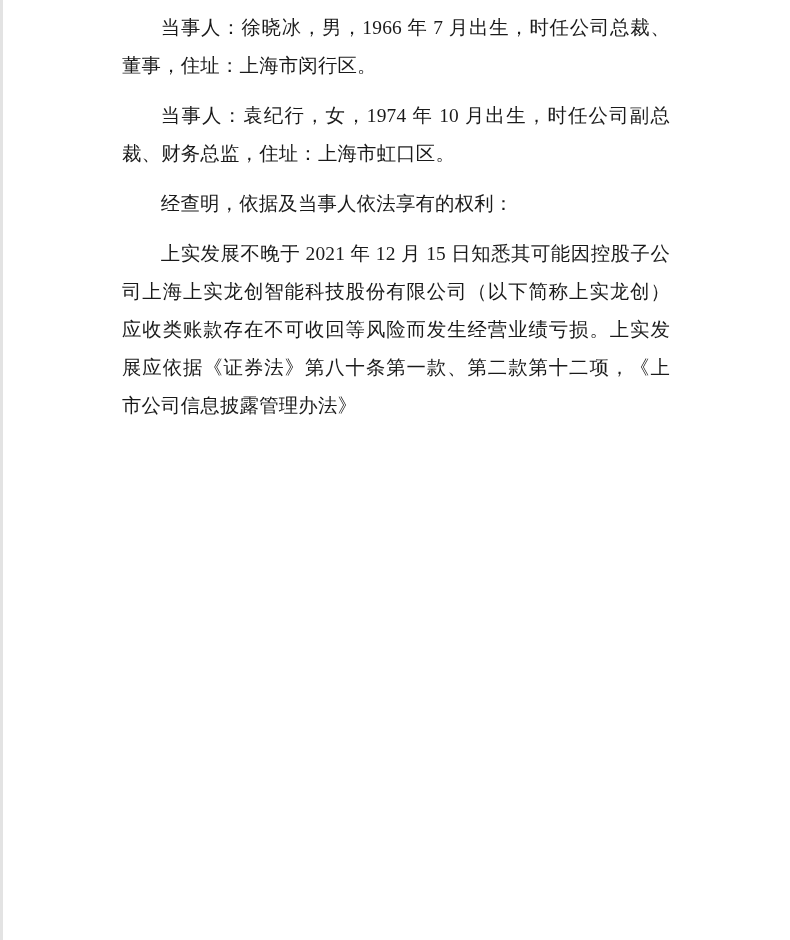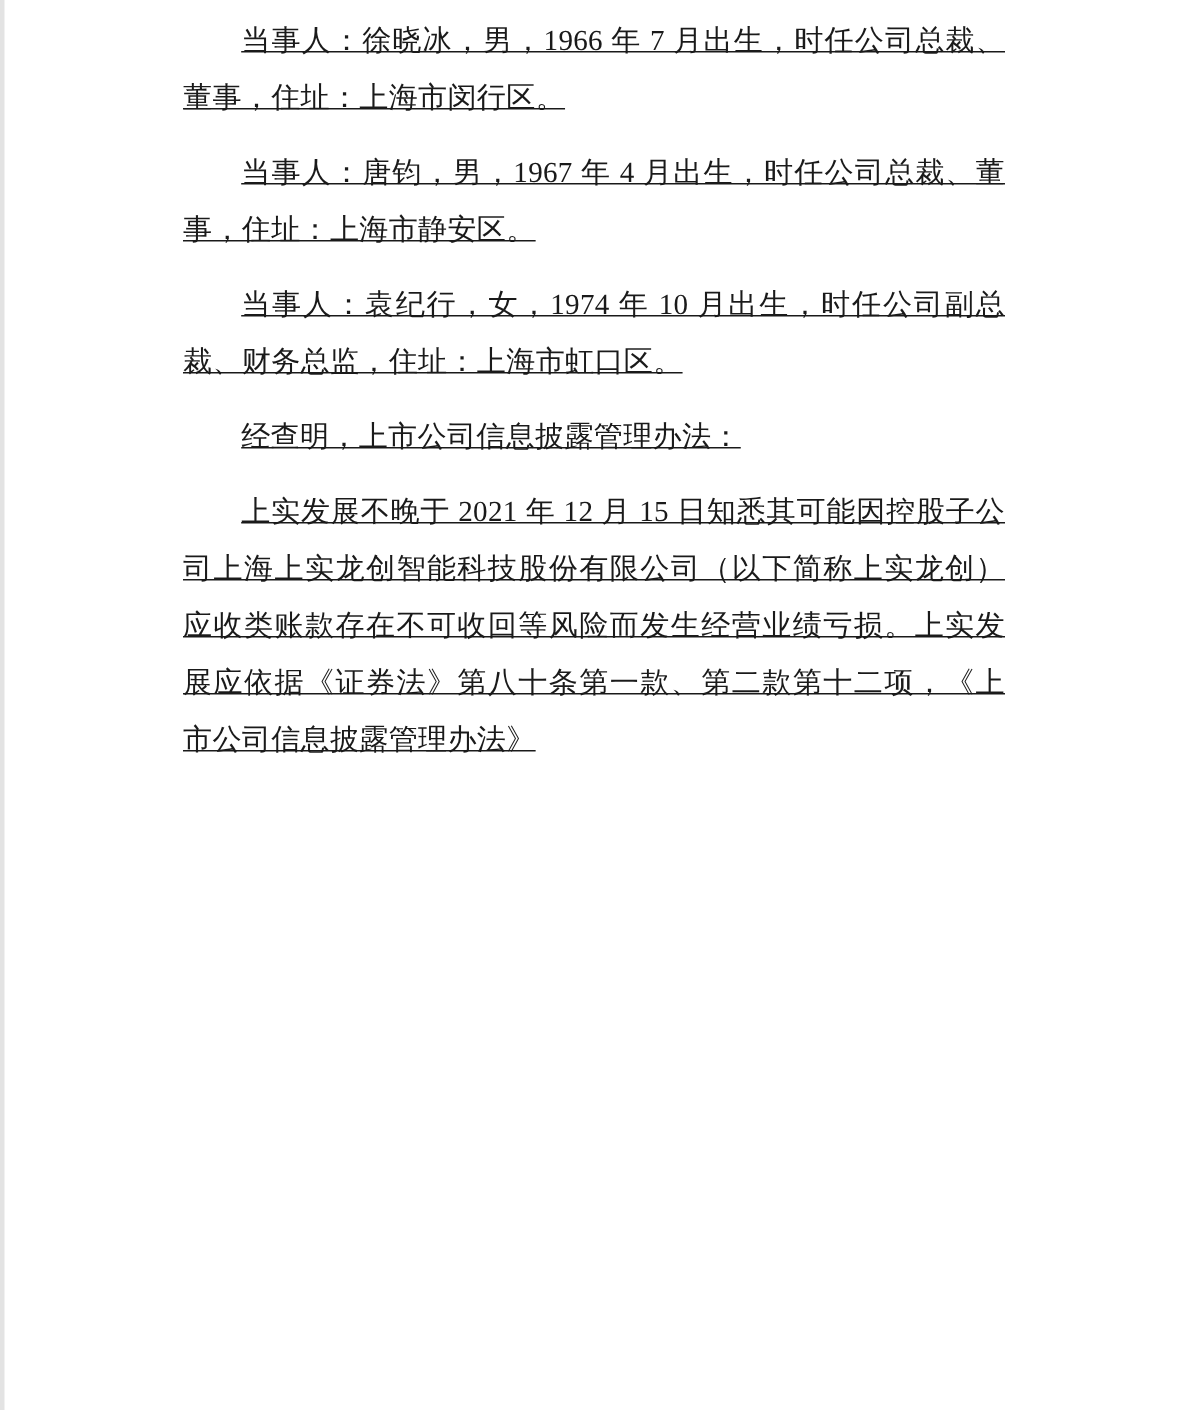--- a/index.html
+++ b/index.html
@@ -30,30 +30,28 @@
       width: 548px;
     }
     .para {
       font-size: 19.4px;
       line-height: 38px;
       text-indent: 2em;
       text-align: justify;
       text-align-last: left;
       margin: 0 0 12px 0;
       letter-spacing: 0.2px;
-      text-decoration: underline;
     }
     .para.heading {
       margin-bottom: 12px;
     }
   </style>
 </head>
 <body>
 
 <div class="edge"></div>
 
 <div class="page">
   <p class="para">当事人：徐晓冰，男，1966 年 7 月出生，时任公司总裁、董事，住址：上海市闵行区。</p>
-  <p class="para">当事人：唐钧，男，1967  年 4 月出生，时任公司总裁、董事，住址：上海市静安区。</p>
   <p class="para">当事人：袁纪行，女，1974 年 10 月出生，时任公司副总裁、财务总监，住址：上海市虹口区。</p>
-  <p class="para">经查明，上市公司信息披露管理办法：</p>
+  <p class="para">经查明，依据及当事人依法享有的权利：</p>
   <p class="para">上实发展不晚于 2021 年 12 月 15 日知悉其可能因控股子公司上海上实龙创智能科技股份有限公司（以下简称上实龙创）应收类账款存在不可收回等风险而发生经营业绩亏损。上实发展应依据《证券法》第八十条第一款、第二款第十二项，《上市公司信息披露管理办法》</p>
 </div>
 
 </body></html>

